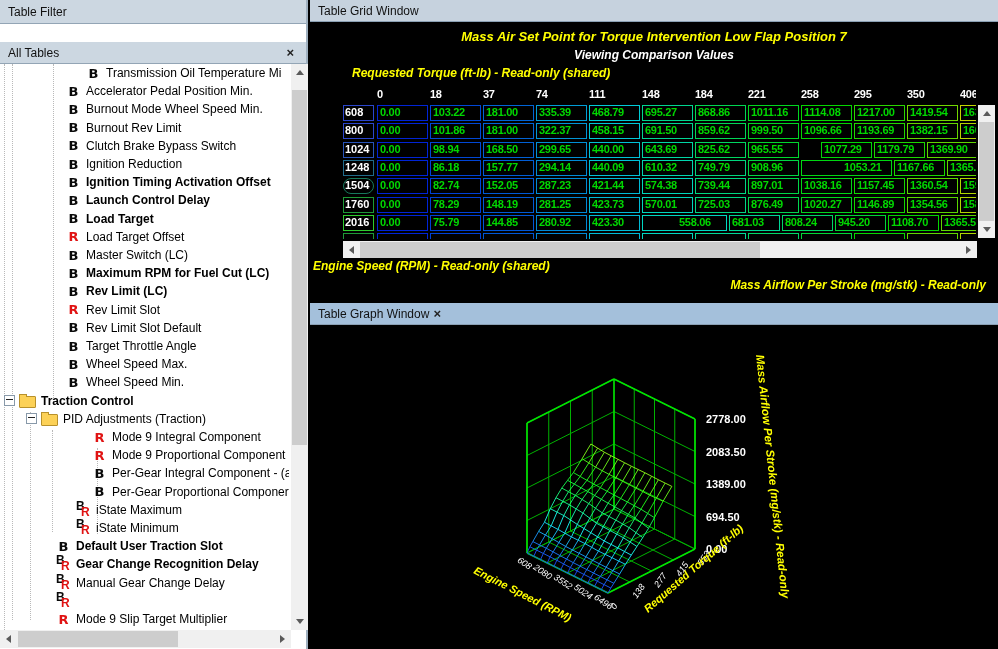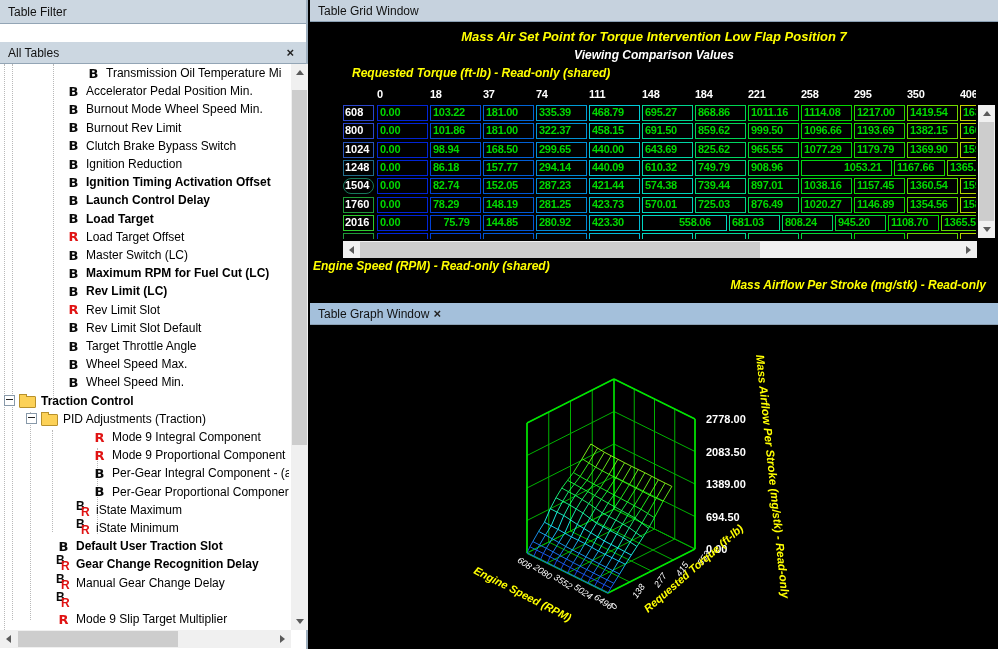--- a/index.html
+++ b/index.html
@@ -304,21 +304,21 @@
           <div class="g-row" style="top: 53.6px;">
             <div class="g-label" style="border-color: rgb(39, 83, 185);">1024</div>
             <div class="g-cell" style="border-color: rgb(0, 36, 214);">0.00</div>
             <div class="g-cell" style="border-color: rgb(0, 71, 214);">98.94</div>
             <div class="g-cell" style="border-color: rgb(0, 96, 214);">168.50</div>
             <div class="g-cell" style="border-color: rgb(0, 143, 214);">299.65</div>
             <div class="g-cell" style="border-color: rgb(0, 193, 214);">440.00</div>
             <div class="g-cell" style="border-color: rgb(0, 214, 164);">643.69</div>
             <div class="g-cell" style="border-color: rgb(0, 214, 96);">825.62</div>
             <div class="g-cell" style="border-color: rgb(0, 214, 46);">965.55</div>
-            <div class="g-cell" style="border-color: rgb(0, 214, 7);">1077.29</div>
+            <div class="g-cell" style="border-color: rgb(0, 214, 7); margin-left: 20px;">1077.29</div>
             <div class="g-cell" style="border-color: rgb(29, 214, 0);">1179.79</div>
             <div class="g-cell" style="border-color: rgb(96, 214, 0);">1369.90</div>
             <div class="g-cell" style="border-color: rgb(179, 214, 0);">1597.28</div>
           </div>
           <div class="g-row" style="top: 71.9px;">
             <div class="g-label" style="border-color: rgb(31, 106, 138);">1248</div>
             <div class="g-cell" style="border-color: rgb(0, 36, 214);">0.00</div>
             <div class="g-cell" style="border-color: rgb(0, 68, 214);">86.18</div>
             <div class="g-cell" style="border-color: rgb(0, 93, 214);">157.77</div>
             <div class="g-cell" style="border-color: rgb(0, 139, 214);">294.14</div>
@@ -357,21 +357,21 @@
             <div class="g-cell" style="border-color: rgb(0, 214, 132);">725.03</div>
             <div class="g-cell" style="border-color: rgb(0, 214, 79);">876.49</div>
             <div class="g-cell" style="border-color: rgb(0, 214, 29);">1020.27</div>
             <div class="g-cell" style="border-color: rgb(18, 214, 0);">1146.89</div>
             <div class="g-cell" style="border-color: rgb(89, 214, 0);">1354.56</div>
             <div class="g-cell" style="border-color: rgb(175, 214, 0);">1587.45</div>
           </div>
           <div class="g-row" style="top: 126.8px;">
             <div class="g-label" style="border-color: rgb(46, 204, 46);">2016</div>
             <div class="g-cell" style="border-color: rgb(0, 36, 214);">0.00</div>
-            <div class="g-cell" style="border-color: rgb(0, 64, 214); text-align: center;">75.79</div>
+            <div class="g-cell" style="border-color: rgb(0, 64, 214);">75.79</div>
             <div class="g-cell" style="border-color: rgb(0, 86, 214);">144.85</div>
             <div class="g-cell" style="border-color: rgb(0, 136, 214);">280.92</div>
             <div class="g-cell" style="border-color: rgb(0, 186, 214);">423.30</div>
             <div class="g-cell" style="border-color: rgb(0, 214, 193); padding-left: 36px;">558.06</div>
             <div class="g-cell" style="border-color: rgb(0, 214, 150);">681.03</div>
             <div class="g-cell" style="border-color: rgb(0, 214, 104);">808.24</div>
             <div class="g-cell" style="border-color: rgb(0, 214, 54);">945.20</div>
             <div class="g-cell" style="border-color: rgb(4, 214, 0);">1108.70</div>
             <div class="g-cell" style="border-color: rgb(96, 214, 0);">1365.58</div>
             <div class="g-cell" style="border-color: rgb(175, 214, 0);">1588.00</div>

